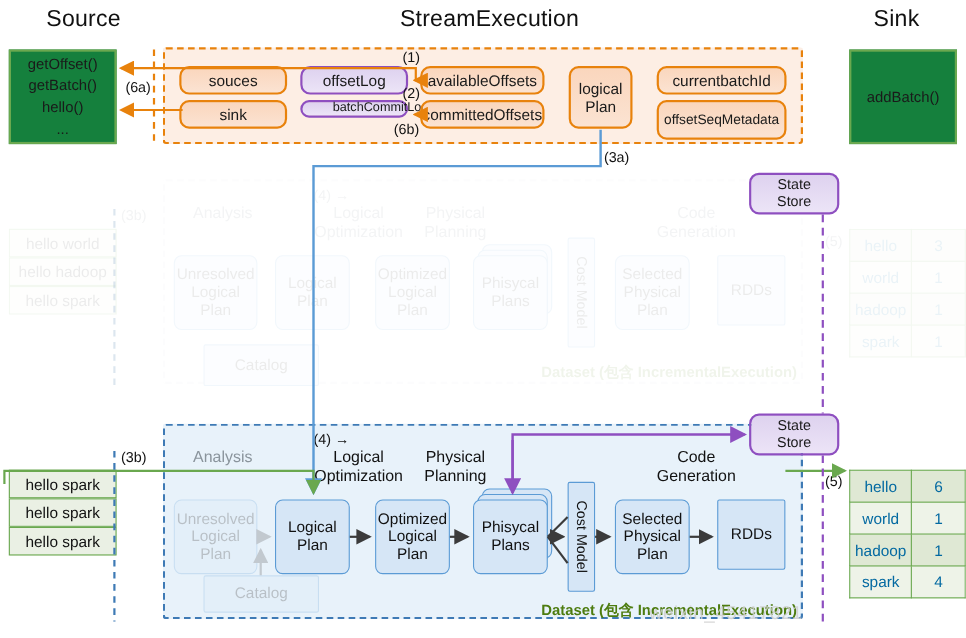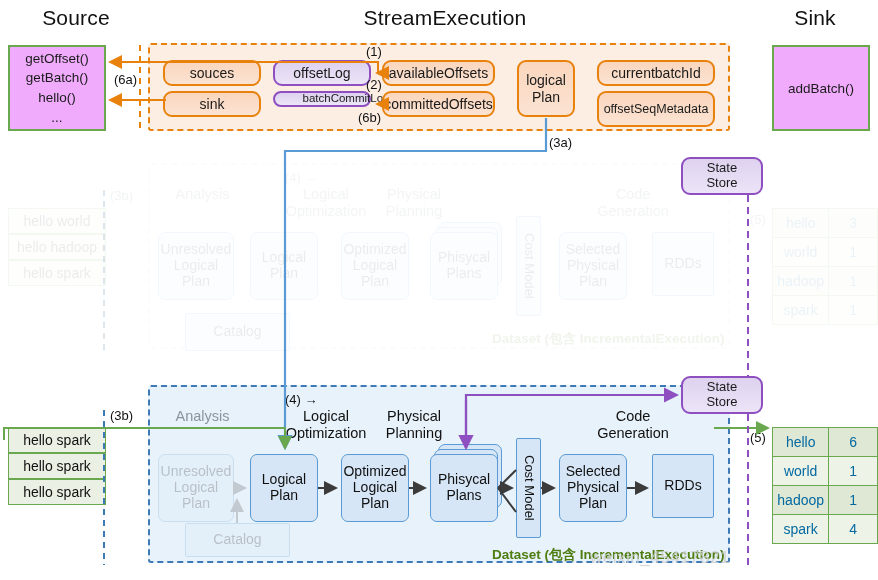--- a/index.html
+++ b/index.html
@@ -2,21 +2,21 @@
 <html><head>
 <meta charset="utf-8">
 <style>
   html,body{margin:0;padding:0;background:#fff;}
   body{width:878px;height:580px;position:relative;overflow:hidden;
        font-family:"Liberation Sans","DejaVu Sans",sans-serif;color:#1a1a1a;}
   .abs{position:absolute;}
   .hdr{font-size:21px;text-align:center;color:#111;letter-spacing:.2px;}
 
   
-  .gbox{border:2px solid #6aa84f;background:#f0abfc;box-sizing:border-box;}
+  .gbox{border:2px solid #6aa84f;background:#15803d;box-sizing:border-box;}
   .obox{border:2px solid #e8820c;background:linear-gradient(180deg,#fad6bd 0%,#fbe3d2 100%);
         border-radius:9px;box-sizing:border-box;display:flex;align-items:center;
         justify-content:center;font-size:14px;color:#1a1a1a;line-height:1.15;}
   .pbox{border:2px solid #8e4fc0;background:linear-gradient(180deg,#ded2ef 0%,#ece4f7 100%);
         border-radius:9px;box-sizing:border-box;display:flex;align-items:center;
         justify-content:center;font-size:14px;color:#1a1a1a;text-align:center;line-height:1.15;}
   .bbox{border:1.6px solid #5b9bd5;background:#d6e6f6;border-radius:7px;box-sizing:border-box;
         display:flex;align-items:center;justify-content:center;text-align:center;
         font-size:14px;line-height:1.12;color:#111;}
   .bbox.sq{border-radius:2px;}

